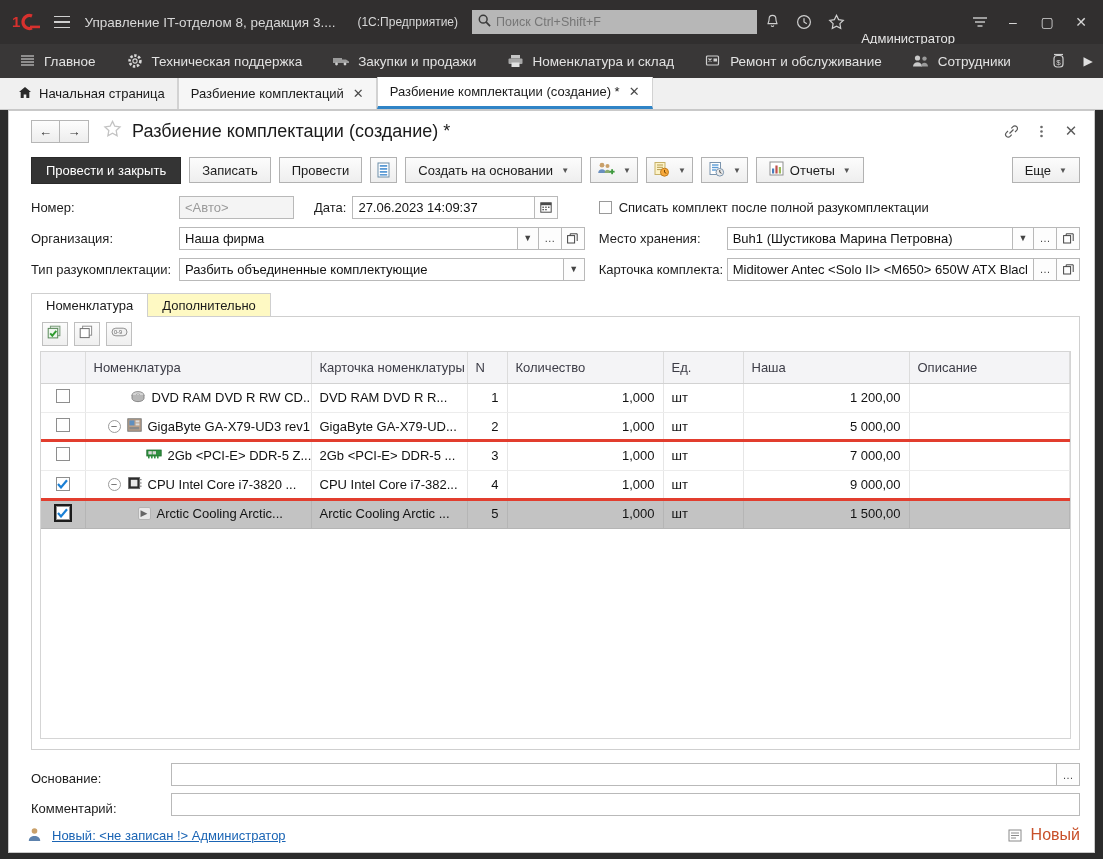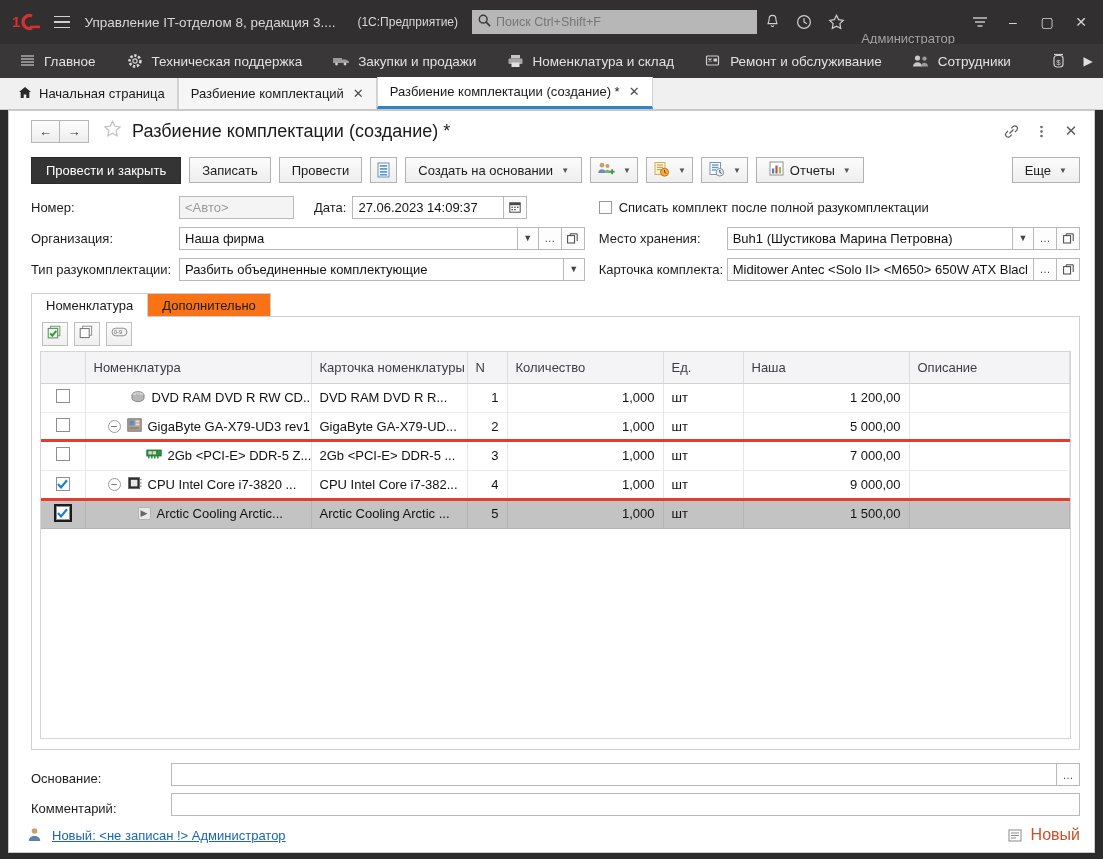--- a/index.html
+++ b/index.html
@@ -67,21 +67,21 @@
     margin-left: auto;
     display: flex; align-items: center; gap: 2px;
   }
   .tb-ico {
     width: 30px; height: 28px;
     display: flex; align-items: center; justify-content: center;
     color: #d0d0d0;
     cursor: pointer;
   }
   .tb-user {
-    color: #a3a3a3; font-size: 13px; padding: 0 8px; white-space: nowrap;
+    color: #e5e5e5; font-size: 13px; padding: 0 8px; white-space: nowrap;
     cursor: pointer;
     margin-top: 33px;
   }
   .win-btn {
     width: 32px; height: 28px;
     display: flex; align-items: center; justify-content: center;
     color: #d5d5d5; font-size: 14px;
     cursor: pointer;
   }
 
@@ -270,21 +270,21 @@
   }
 
   
   .tabbox { padding: 0 14px 0 22px; flex: 1; display:flex; flex-direction:column; min-height:0; }
   .minitabs { display: flex; align-items: flex-end; height: 25px; }
   .minitab {
     font-size: 13px; color: #1a1a1a;
     padding: 4px 14px 4px;
     border: 1px solid #cfcfcf;
     border-bottom: none;
-    background: #f97316;
+    background: #fef9c3;
     cursor: pointer;
     white-space: nowrap;
   }
   .minitab.active { background: #ffffff; border-color: #cfcfcf; position: relative; z-index: 2; }
   .minitab + .minitab { margin-left: -1px; }
   .panel {
     border: 1px solid #cfcfcf;
     flex: 1;
     display: flex; flex-direction: column;
     min-height: 0;
@@ -640,21 +640,21 @@
       </div>
     </div>
 
     <div class="fields">
       <div class="fcol-l">
         <div class="frow">
           <div class="flabel" style="width:148px">Номер:</div>
           <div class="inp ph" style="width:115px">&lt;Авто&gt;</div>
           <div class="flabel" style="margin-left:20px;margin-right:6px">Дата:</div>
           <div class="inp-wrap">
-            <div class="inp" style="width:152px">27.06.2023 14:09:37</div>
+            <div class="inp" style="width:183px">27.06.2023 14:09:37</div>
             <div class="fbtn wide">
               <svg width="12" height="12" viewBox="0 0 12 12">
                   <rect x="0.8" y="1.8" width="10.4" height="9.4" fill="none" stroke="#4a4a4a" stroke-width="1"></rect>
                   <rect x="0.8" y="1.8" width="10.4" height="2.4" fill="#4a4a4a"></rect>
                   <g fill="#4a4a4a">
                     <rect x="2.4" y="5.6" width="1.5" height="1.3"></rect>
                     <rect x="5.2" y="5.6" width="1.5" height="1.3"></rect>
                     <rect x="8" y="5.6" width="1.5" height="1.3"></rect>
                     <rect x="2.4" y="8" width="1.5" height="1.3"></rect>
                     <rect x="5.2" y="8" width="1.5" height="1.3"></rect>

